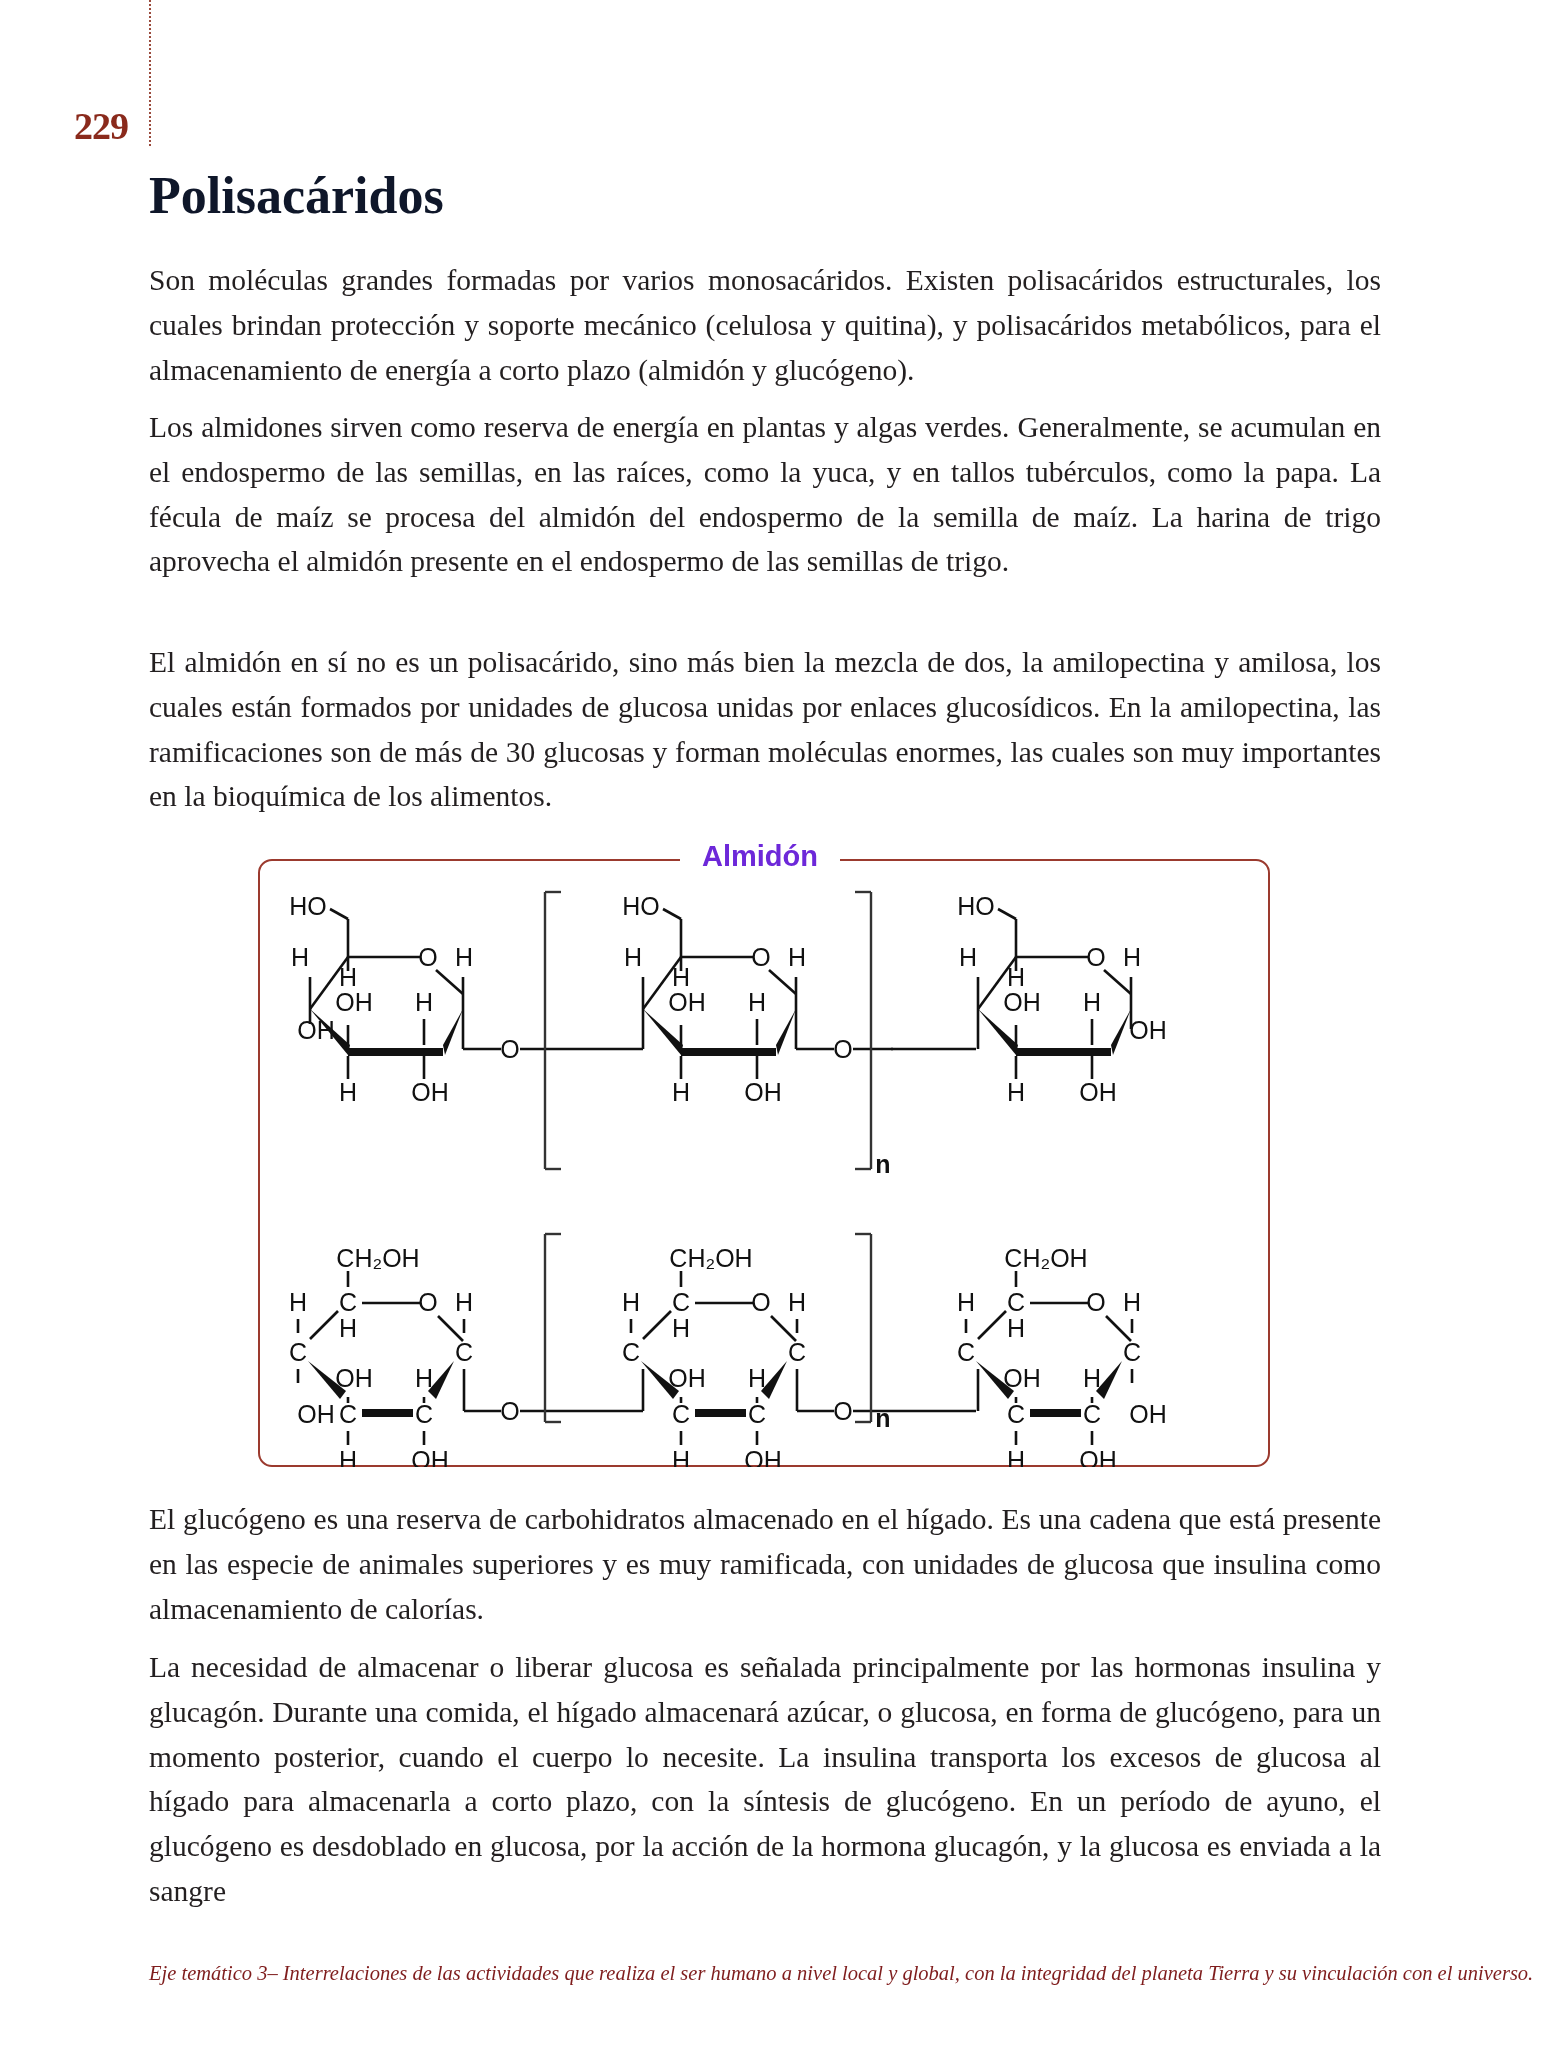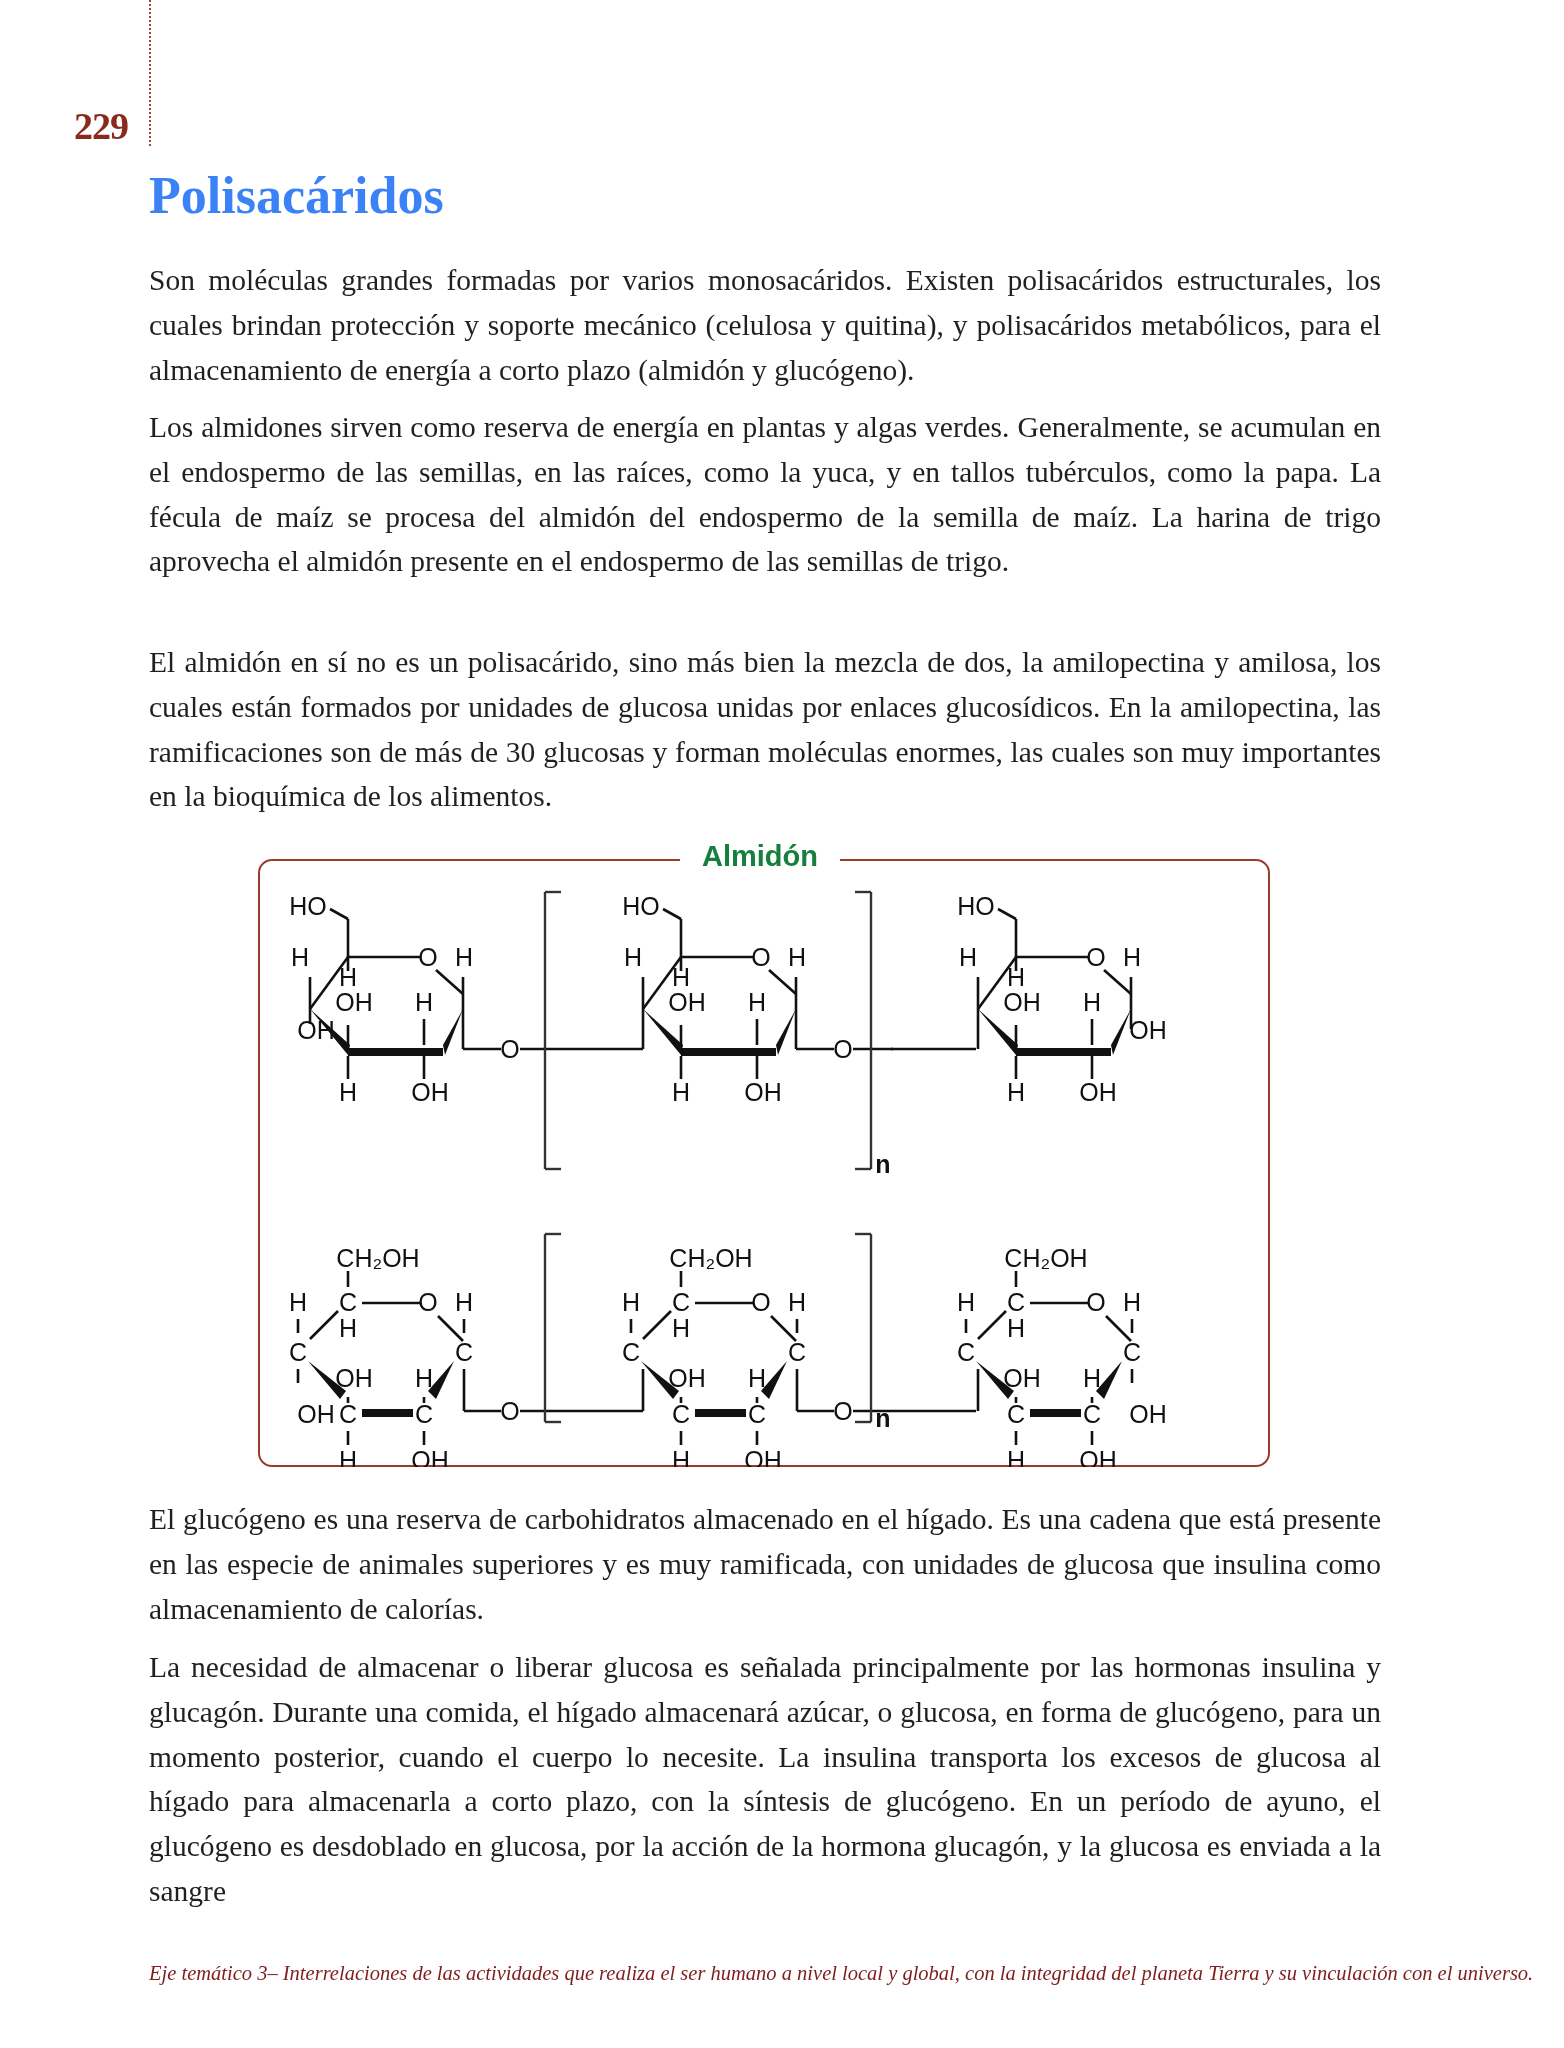--- a/index.html
+++ b/index.html
@@ -1,23 +1,23 @@
 <!DOCTYPE html>
 <html><head>
 <meta charset="utf-8">
 <style>
   html, body { margin:0; padding:0; background:#ffffff; }
   body { width:1564px; height:2048px; position:relative; overflow:hidden; font-family:"Liberation Serif", "DejaVu Serif", serif; color:#231f20; }
   .dots { position:absolute; left:149px; top:0; width:0; height:146px; border-left:2px dotted #9a4a3c; }
   .pagenum { position:absolute; left:74px; top:104px; font-size:38px; font-weight:bold; color:#8a2a1c; letter-spacing:-1px; }
-  .title { position:absolute; left:149px; top:166px; font-size:52px; font-weight:bold; color:#3b82f6; }
+  .title { position:absolute; left:149px; top:166px; font-size:52px; font-weight:bold; color:#0f172a; }
   .para { position:absolute; left:149px; width:1232px; font-size:29.5px; line-height:44.8px; text-align:justify; margin:0; }
   .p1 { top:258px; } .p2 { top:405px; } .p3 { top:600px;margin-top:40px; } .p4 { top:1497px; } .p5 { top:1645px; }
   .figure { position:absolute; left:258px; top:859px; width:1012px; height:608px; border:2.5px solid #9b3a2e; border-radius:14px; box-sizing:border-box; }
-  .figtitle { position:absolute; left:680px; top:840px; padding:0 22px; background:#fff; font-family:"Liberation Sans", "DejaVu Sans", sans-serif; font-weight:bold; font-size:29px; color:#15803d; }
+  .figtitle { position:absolute; left:680px; top:840px; padding:0 22px; background:#fff; font-family:"Liberation Sans", "DejaVu Sans", sans-serif; font-weight:bold; font-size:29px; color:#6d28d9; }
   svg.chem { position:absolute; left:258px; top:859px; }
   svg.chem text { font-family:"Liberation Sans", "DejaVu Sans", sans-serif; font-size:25px; fill:#111; }
   svg.chem .ln { stroke:#111; stroke-width:2.6; fill:none; }
   svg.chem .br { stroke:#333; stroke-width:2.4; fill:none; }
   .footer { position:absolute; left:149px; top:1962px; font-size:20.5px; font-style:italic; color:#7f1d1d; white-space:nowrap; }
 </style>
 </head>
 <body>
 
 <div class="dots"></div>

